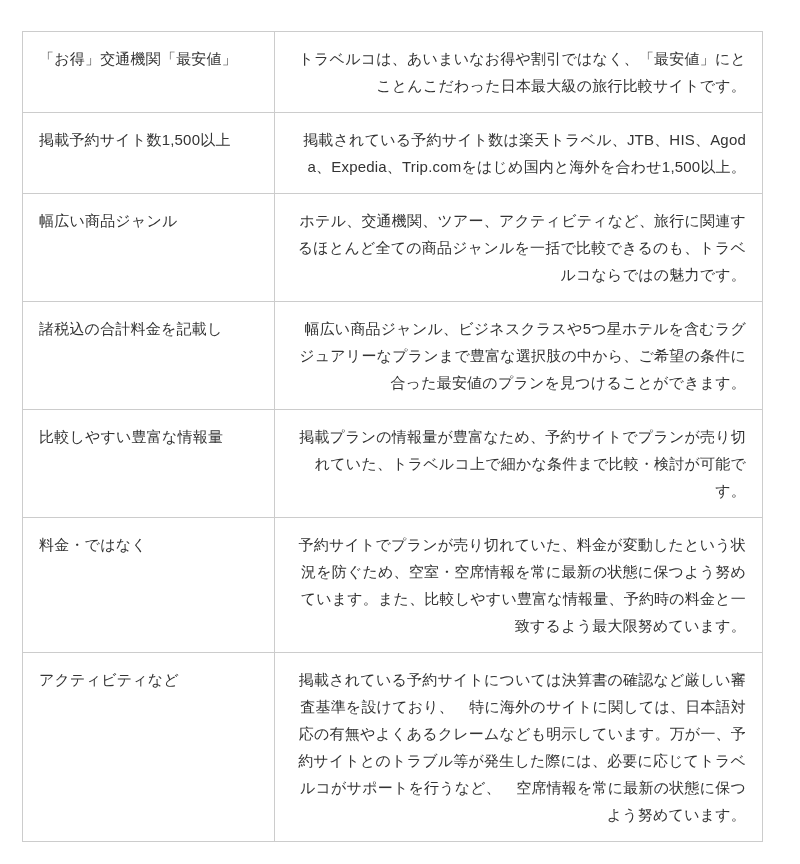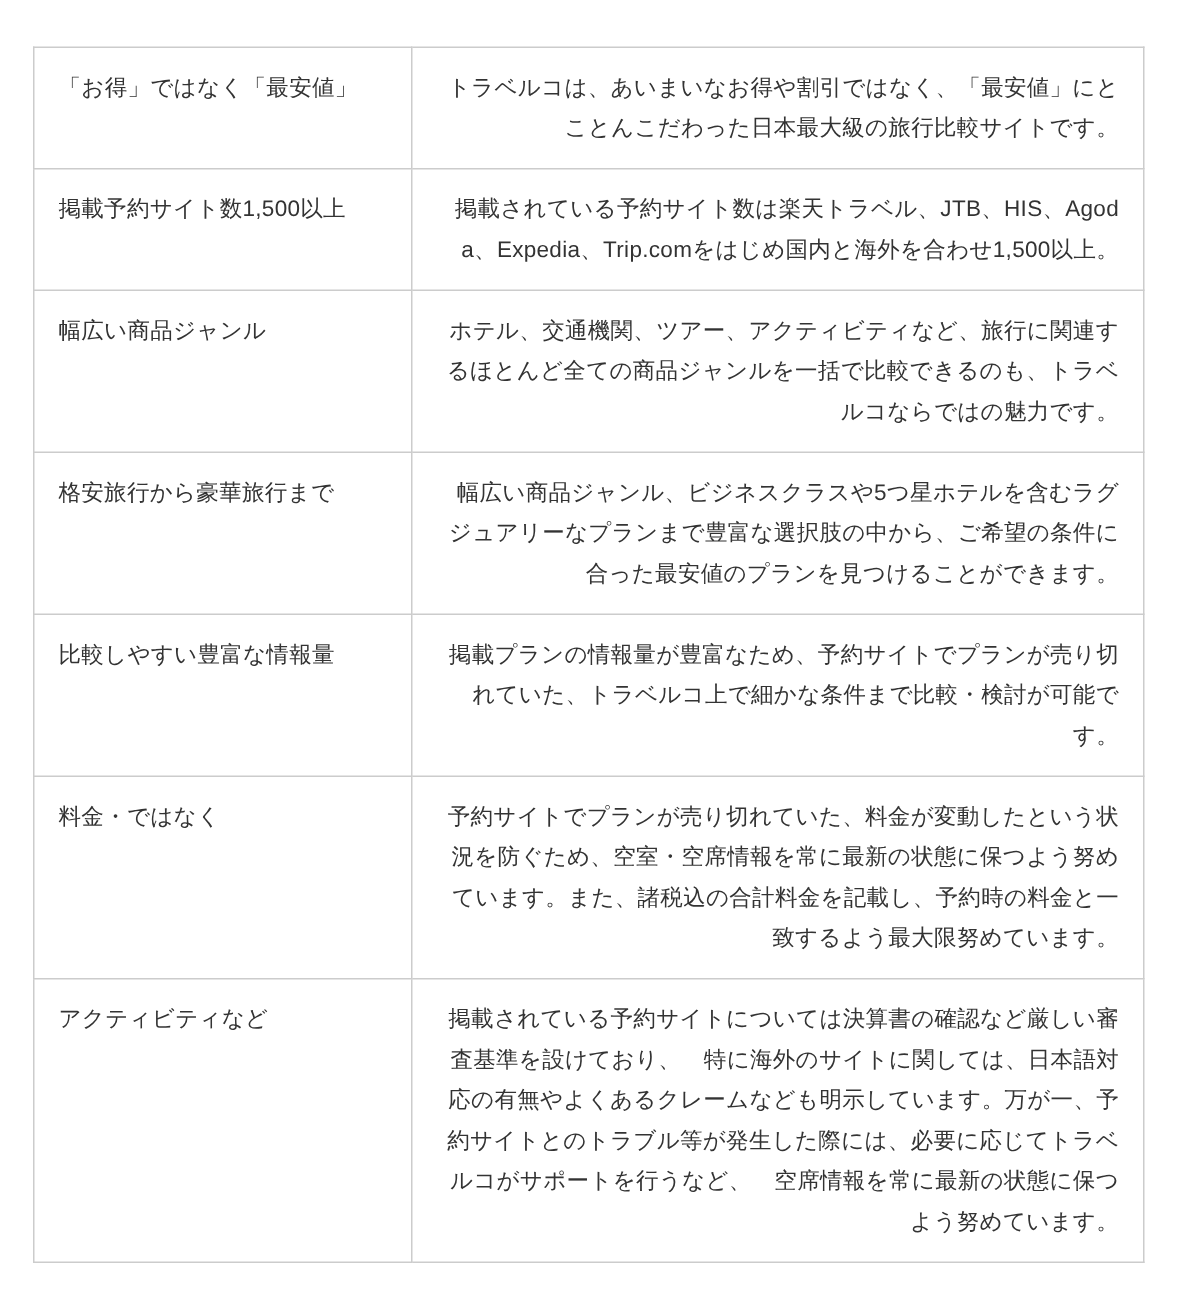--- a/index.html
+++ b/index.html
@@ -43,41 +43,41 @@
 </head>
 <body>
 
 <table class="features-table">
   <colgroup>
     <col class="col-label">
     <col class="col-desc">
   </colgroup>
   <tbody>
     <tr>
-      <td class="label-cell">「お得」ではなく「最安値」</td>
+      <td class="label-cell">「お得」交通機関「最安値」</td>
       <td class="desc-cell">トラベルコは、あいまいなお得や割引ではなく、「最安値」にとことんこだわった日本最大級の旅行比較サイトです。</td>
     </tr>
     <tr>
       <td class="label-cell">掲載予約サイト数1,500以上</td>
       <td class="desc-cell">掲載されている予約サイト数は楽天トラベル、JTB、HIS、Agoda、Expedia、Trip.comをはじめ国内と海外を合わせ1,500以上。</td>
     </tr>
     <tr>
       <td class="label-cell">幅広い商品ジャンル</td>
       <td class="desc-cell">ホテル、交通機関、ツアー、アクティビティなど、旅行に関連するほとんど全ての商品ジャンルを一括で比較できるのも、トラベルコならではの魅力です。</td>
     </tr>
     <tr>
-      <td class="label-cell">格安旅行から豪華旅行まで</td>
+      <td class="label-cell">諸税込の合計料金を記載し</td>
       <td class="desc-cell">幅広い商品ジャンル、ビジネスクラスや5つ星ホテルを含むラグジュアリーなプランまで豊富な選択肢の中から、ご希望の条件に合った最安値のプランを見つけることができます。</td>
     </tr>
     <tr>
       <td class="label-cell">比較しやすい豊富な情報量</td>
       <td class="desc-cell">掲載プランの情報量が豊富なため、予約サイトでプランが売り切れていた、トラベルコ上で細かな条件まで比較・検討が可能です。</td>
     </tr>
     <tr>
       <td class="label-cell">料金・ではなく</td>
-      <td class="desc-cell">予約サイトでプランが売り切れていた、料金が変動したという状況を防ぐため、空室・空席情報を常に最新の状態に保つよう努めています。また、諸税込の合計料金を記載し、予約時の料金と一致するよう最大限努めています。</td>
+      <td class="desc-cell">予約サイトでプランが売り切れていた、料金が変動したという状況を防ぐため、空室・空席情報を常に最新の状態に保つよう努めています。また、比較しやすい豊富な情報量、予約時の料金と一致するよう最大限努めています。</td>
     </tr>
     <tr>
       <td class="label-cell">アクティビティなど</td>
       <td class="desc-cell">掲載されている予約サイトについては決算書の確認など厳しい審査基準を設けており、　特に海外のサイトに関しては、日本語対応の有無やよくあるクレームなども明示しています。万が一、予約サイトとのトラブル等が発生した際には、必要に応じてトラベルコがサポートを行うなど、　空席情報を常に最新の状態に保つよう努めています。</td>
     </tr>
   </tbody>
 </table>
 
 </body></html>

